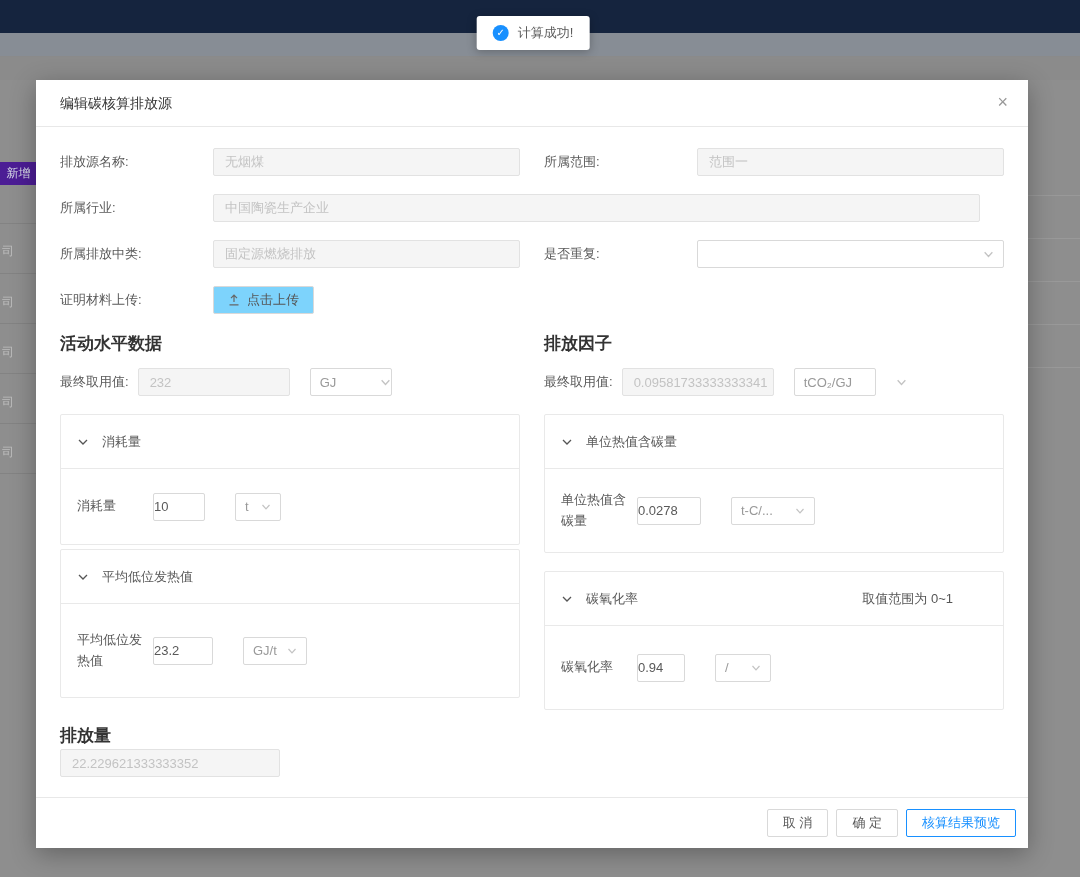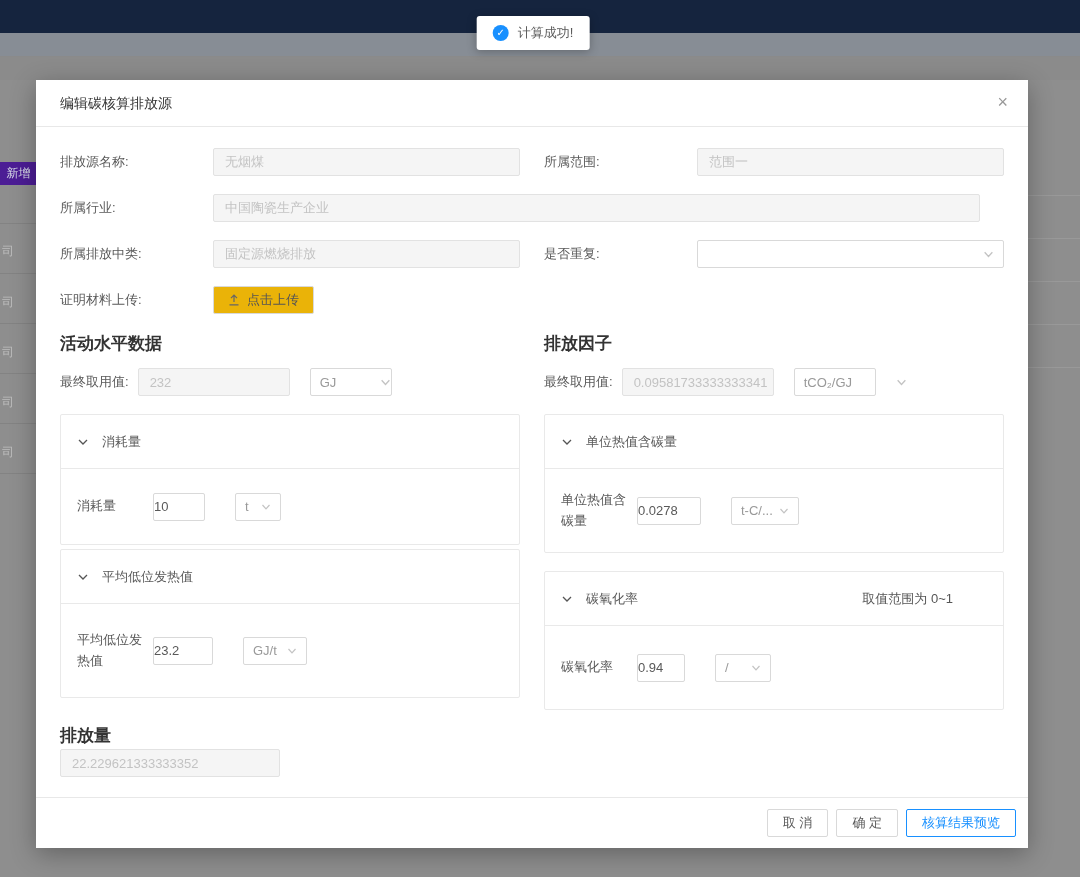--- a/index.html
+++ b/index.html
@@ -39,21 +39,21 @@
   .fcol.left { margin-right:24px; }
   .flabel { width:153px; flex:0 0 153px; font-size:13px; color:#595959; }
   .inp { height:28px; border:1px solid #e2e2e2; border-radius:2px; background:#f5f5f5;
     color:#c3c3c3; font-size:13px; padding:0 11px; display:flex; align-items:center; flex:1; min-width:0; overflow:hidden; white-space:nowrap; }
   .sel { height:28px; border:1px solid #d9d9d9; border-radius:2px; background:#fff;
     color:#999; font-size:13px; padding:0 9px; display:flex; align-items:center; justify-content:space-between; gap:6px; }
   .sel.grow { flex:1; }
   .chev svg { display:block; }
 
   .upload-btn { display:inline-flex; align-items:center; gap:7px; height:28px; padding:0 14px;
-    border:1px solid #d9d9d9; border-radius:2px; background:#eab308; font-size:13px; color:#555; cursor:pointer; }
+    border:1px solid #d9d9d9; border-radius:2px; background:#7dd3fc; font-size:13px; color:#555; cursor:pointer; }
 
   
   .sections { display:flex; gap:24px; margin-top:6px; }
   .seccol { flex:1; min-width:0; }
   .sec-title { font-size:17px; font-weight:bold; color:#333; margin-bottom:13px; }
   .final-row { display:flex; align-items:center; margin-bottom:18px; }
   .final-label { font-size:13px; color:#595959; margin-right:9px; flex:0 0 auto; }
   .final-inp { flex:0 0 152px; }
   .final-sel { margin-left:20px; width:82px; flex:0 0 82px;gap:44px; }
 
@@ -256,21 +256,21 @@
             <span class="chev">
               <svg width="12" height="12" viewBox="0 0 12 12">
                   <path d="M2 4 L6 8 L10 4" stroke="#555" fill="none" stroke-width="1.3"></path>
                 </svg>
             </span>
             <span class="panel-title">单位热值含碳量</span>
           </div>
           <div class="panel-body pb-carbon">
             <span class="p-label">单位热值含碳量</span>
             <div class="p-inp" style="width:64px">0.0278</div>
-            <div class="sel p-sel" style="width:68px">
+            <div class="sel p-sel" style="width:84px">
               <span>t-C/...</span>
               <span class="chev">
                 <svg width="10" height="10" viewBox="0 0 10 10">
                     <path d="M1.5 3 L5 6.8 L8.5 3" stroke="#c3c3c3" fill="none" stroke-width="1.2"></path>
                   </svg>
               </span>
             </div>
           </div>
         </div>
 

